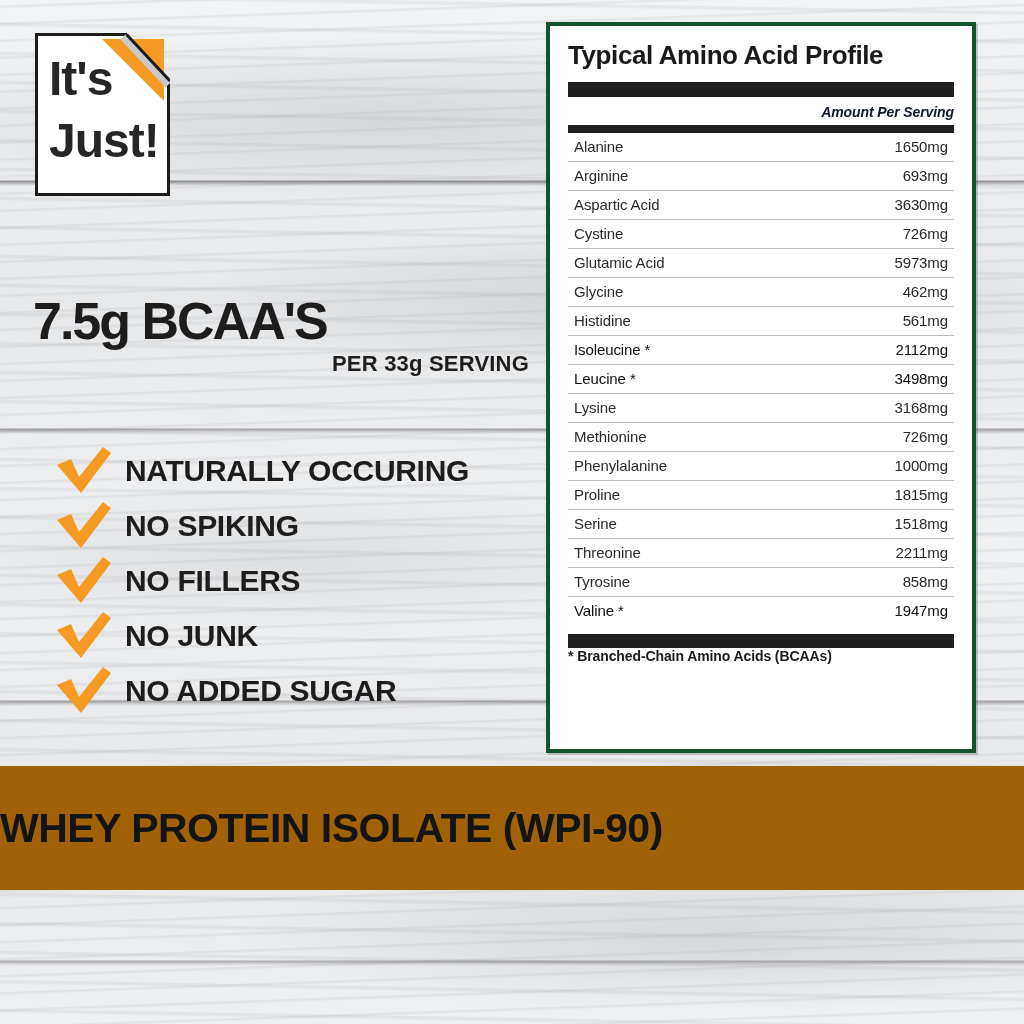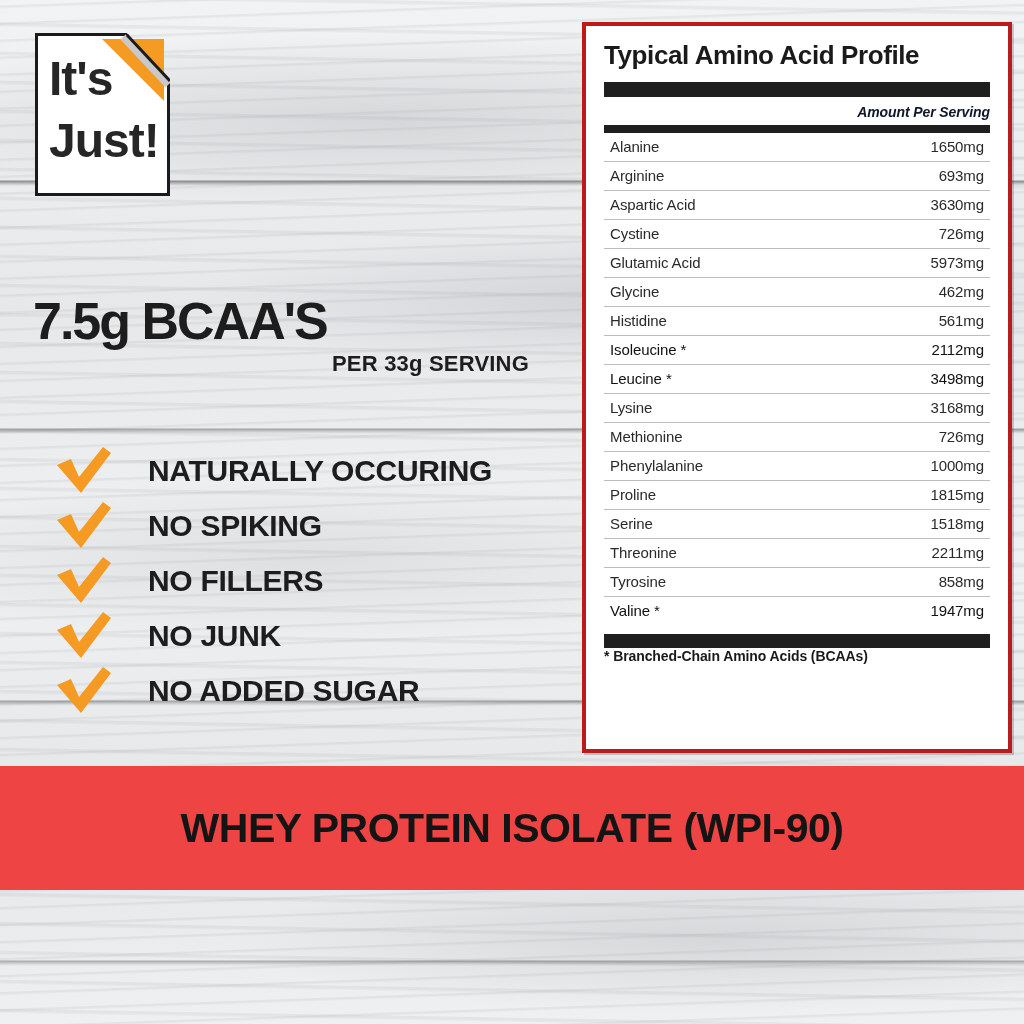--- a/index.html
+++ b/index.html
@@ -89,27 +89,27 @@
     letter-spacing:.2px;margin-top:4px;padding-right:4px;
   }
 
   
   #bullets{position:absolute;left:55px;top:443px;width:500px;}
   .brow{display:flex;align-items:center;height:55px;}
   .chk{width:58px;height:48px;flex:none;position:relative;}
   .chk svg{position:absolute;left:0;top:0;}
   .blabel{
     font-size:30px;font-weight:700;color:#1d1d1d;
-    letter-spacing:-.3px;margin-left:35px;white-space:nowrap;
+    letter-spacing:-.3px;margin-left:12px;white-space:nowrap;
   }
 
   
   #panel{
-    position:absolute;left:582px;top:22px;width:430px;height:731px;
-    background:#ffffff;border:4px solid #b91c1c;box-sizing:border-box;
+    position:absolute;left:546px;top:22px;width:430px;height:731px;
+    background:#ffffff;border:4px solid #14532d;box-sizing:border-box;
     box-shadow:2px 2px 0 rgba(0,0,0,.18);
   }
   #panel .inner{padding:14px 18px 0 18px;}
   #panel h2{
     margin:0;font-size:26px;font-weight:700;color:#1a1a1a;
     letter-spacing:-.4px;
   }
   .barThick{height:15px;background:#1f1f1f;margin-top:11px;}
   .aps{
     text-align:right;font-size:14px;font-weight:700;color:#0f172a;
@@ -130,21 +130,21 @@
 
   .barFoot{height:14px;background:#1f1f1f;margin-top:9px;}
   .foot{
     font-size:14px;font-weight:700;color:#1a1a1a;
     letter-spacing:-.1px;
   }
 
   
   #banner{
     position:absolute;left:0;top:766px;width:1024px;height:124px;
-    background:#ef4444;display:flex;align-items:center;justify-content:center;
+    background:#a16207;display:flex;align-items:center;justify-content:flex-start;
   }
   #banner .btext{
     font-size:41px;font-weight:700;color:#141414;
     letter-spacing:-.5px;white-space:nowrap;
   }
 </style>
 </head>
 <body>
 
 <div id="wood"></div>

